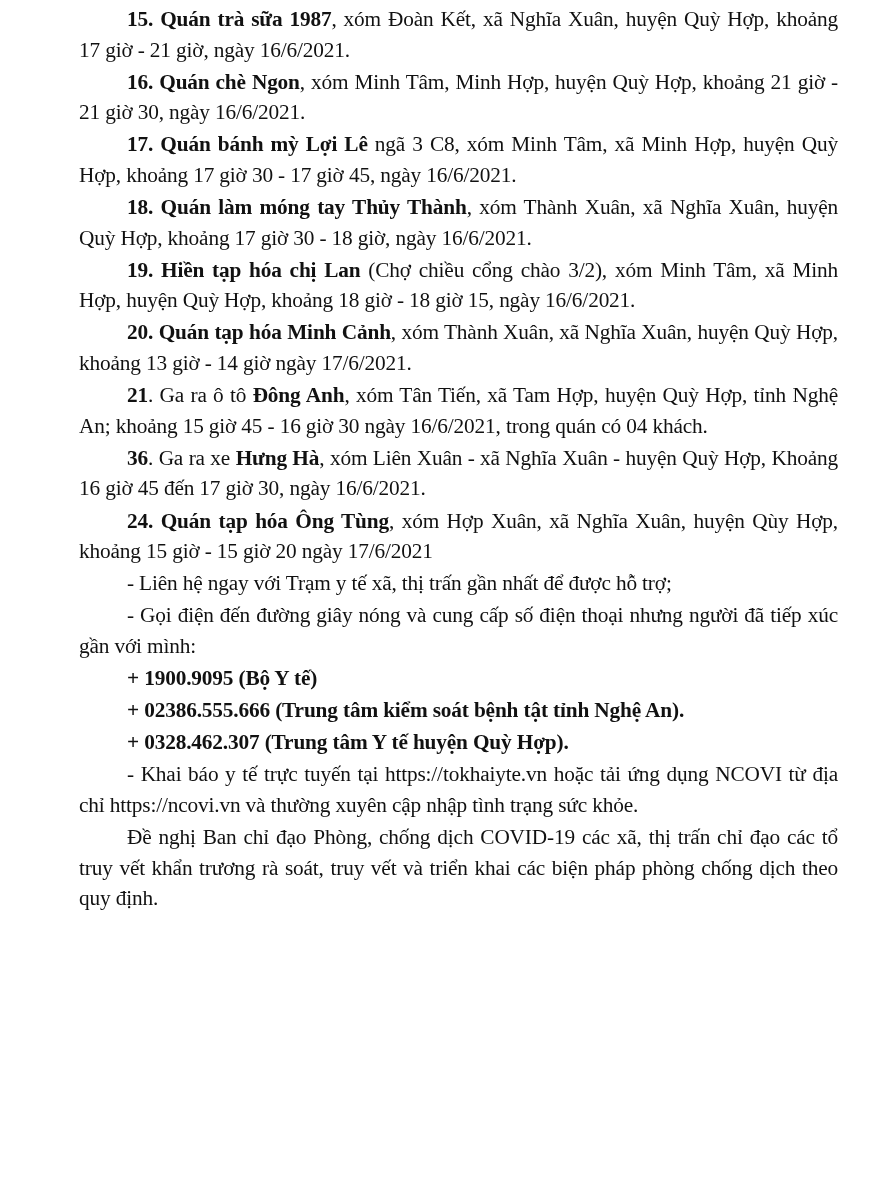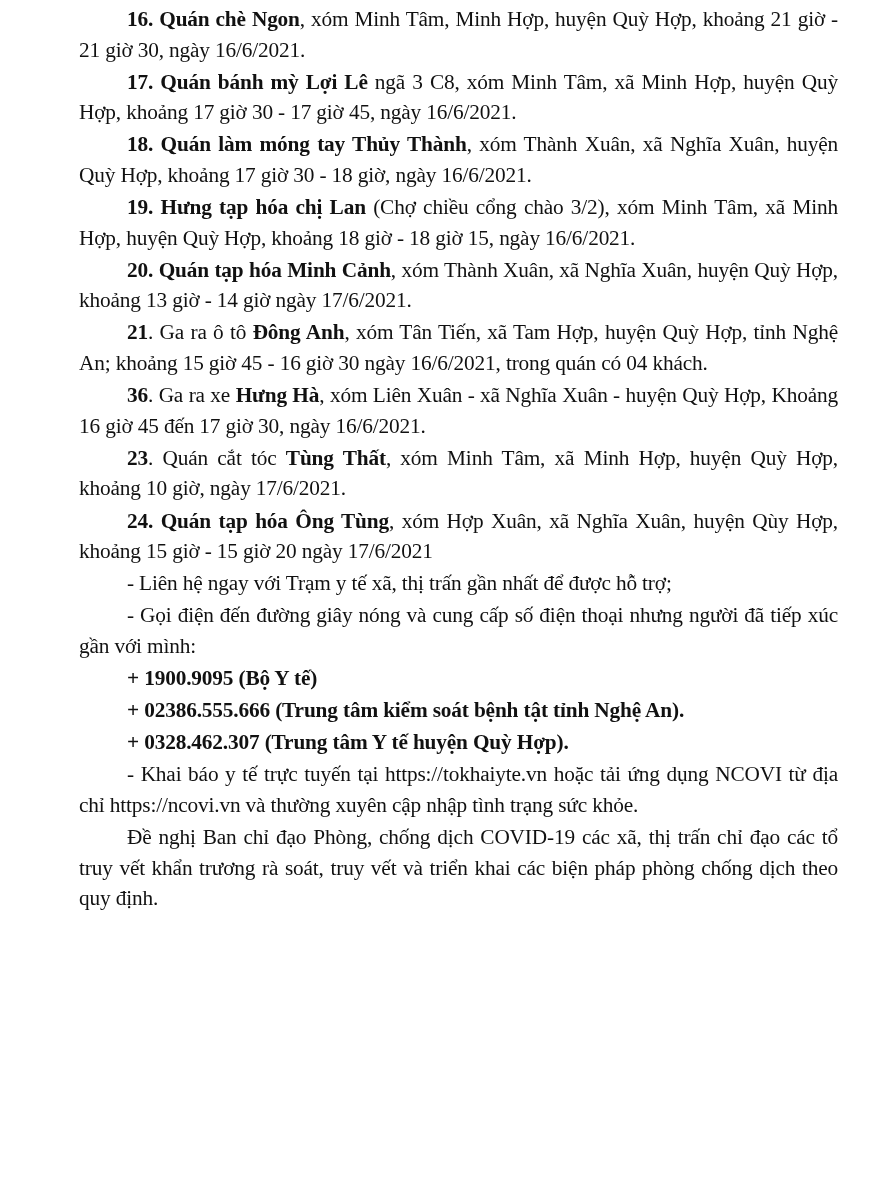--- a/index.html
+++ b/index.html
@@ -24,28 +24,28 @@
   }
   p.sub { text-indent: 48px; font-weight: bold; }
   b { font-weight: bold; }
 </style>
 </head>
 <body>
 
 <div class="page">
 
   <div>
+    <p><b>15.</b><b> </b><b>Quán trà sữa 1987</b><span>, xóm Đoàn Kết, xã Nghĩa Xuân, huyện Quỳ Hợp, khoảng 17 giờ - 21 giờ, ngày 16/6/2021.</span></p>
     <p><b>16.</b><b> </b><b>Quán chè Ngon</b><span>, xóm Minh Tâm, Minh Hợp, huyện Quỳ Hợp, khoảng 21 giờ - 21 giờ 30, ngày 16/6/2021.</span></p>
     <p><b>17.</b><b> </b><b>Quán bánh mỳ Lợi Lê</b><span> ngã 3 C8, xóm Minh Tâm, xã Minh Hợp, huyện Quỳ Hợp, khoảng 17 giờ 30 - 17 giờ 45, ngày 16/6/2021.</span></p>
     <p><b>18.</b><b> </b><b>Quán làm móng tay Thủy Thành</b><span>, xóm Thành Xuân, xã Nghĩa Xuân, huyện Quỳ Hợp, khoảng 17 giờ 30 - 18 giờ, ngày 16/6/2021.</span></p>
-    <p><b>19.</b><b> </b><b>Hưng tạp hóa chị Lan</b><span> (Chợ chiều cổng chào 3/2), xóm Minh Tâm, xã Minh Hợp, huyện Quỳ Hợp, khoảng 18 giờ - 18 giờ 15, ngày 16/6/2021.</span></p>
+    <p><b>19.</b><b> </b><b>Hiền tạp hóa chị Lan</b><span> (Chợ chiều cổng chào 3/2), xóm Minh Tâm, xã Minh Hợp, huyện Quỳ Hợp, khoảng 18 giờ - 18 giờ 15, ngày 16/6/2021.</span></p>
     <p><b>20.</b><b> </b><b>Quán tạp hóa Minh Cảnh</b><span>, xóm Thành Xuân, xã Nghĩa Xuân, huyện Quỳ Hợp, khoảng 13 giờ - 14 giờ ngày 17/6/2021.</span></p>
     <p><b>21</b><span>. Ga ra ô tô </span><b>Đông Anh</b><span>, xóm Tân Tiến, xã Tam Hợp, huyện Quỳ Hợp, tỉnh Nghệ An; khoảng 15 giờ 45 - 16 giờ 30 ngày 16/6/2021, trong quán có 04 khách.</span></p>
     <p><b>36</b><span>. Ga ra xe </span><b>Hưng Hà</b><span>, xóm Liên Xuân - xã Nghĩa Xuân - huyện Quỳ Hợp, Khoảng 16 giờ 45 đến 17 giờ 30, ngày 16/6/2021.</span></p>
-    <p><b>23</b><span>. Quán cắt tóc </span><b>Tùng Thất</b><span>, xóm Minh Tâm, xã Minh Hợp, huyện Quỳ Hợp, khoảng 10 giờ, ngày 17/6/2021.</span></p>
     <p><b>24.</b><b> </b><b>Quán tạp hóa Ông Tùng</b><span>, xóm Hợp Xuân, xã Nghĩa Xuân, huyện Qùy Hợp, khoảng 15 giờ -  15 giờ 20  ngày 17/6/2021</span></p>
   </div>
 
   <div>
     <p>- Liên hệ ngay với Trạm y tế xã, thị trấn gần nhất để được hỗ trợ;</p>
     <p>- Gọi điện đến đường giây nóng và cung cấp số điện thoại nhưng người đã tiếp xúc gần với mình:</p>
     <p class="sub">+ 1900.9095 (Bộ Y tế)</p>
     <p class="sub">+ 02386.555.666 (Trung tâm kiểm soát bệnh tật tỉnh Nghệ An).</p>
     <p class="sub">+ 0328.462.307 (Trung tâm Y tế huyện Quỳ Hợp).</p>
     <p>- Khai báo y tế trực tuyến tại https://tokhaiyte.vn hoặc tải ứng dụng NCOVI từ địa chỉ https://ncovi.vn và thường xuyên cập nhập tình trạng sức khỏe.</p>

